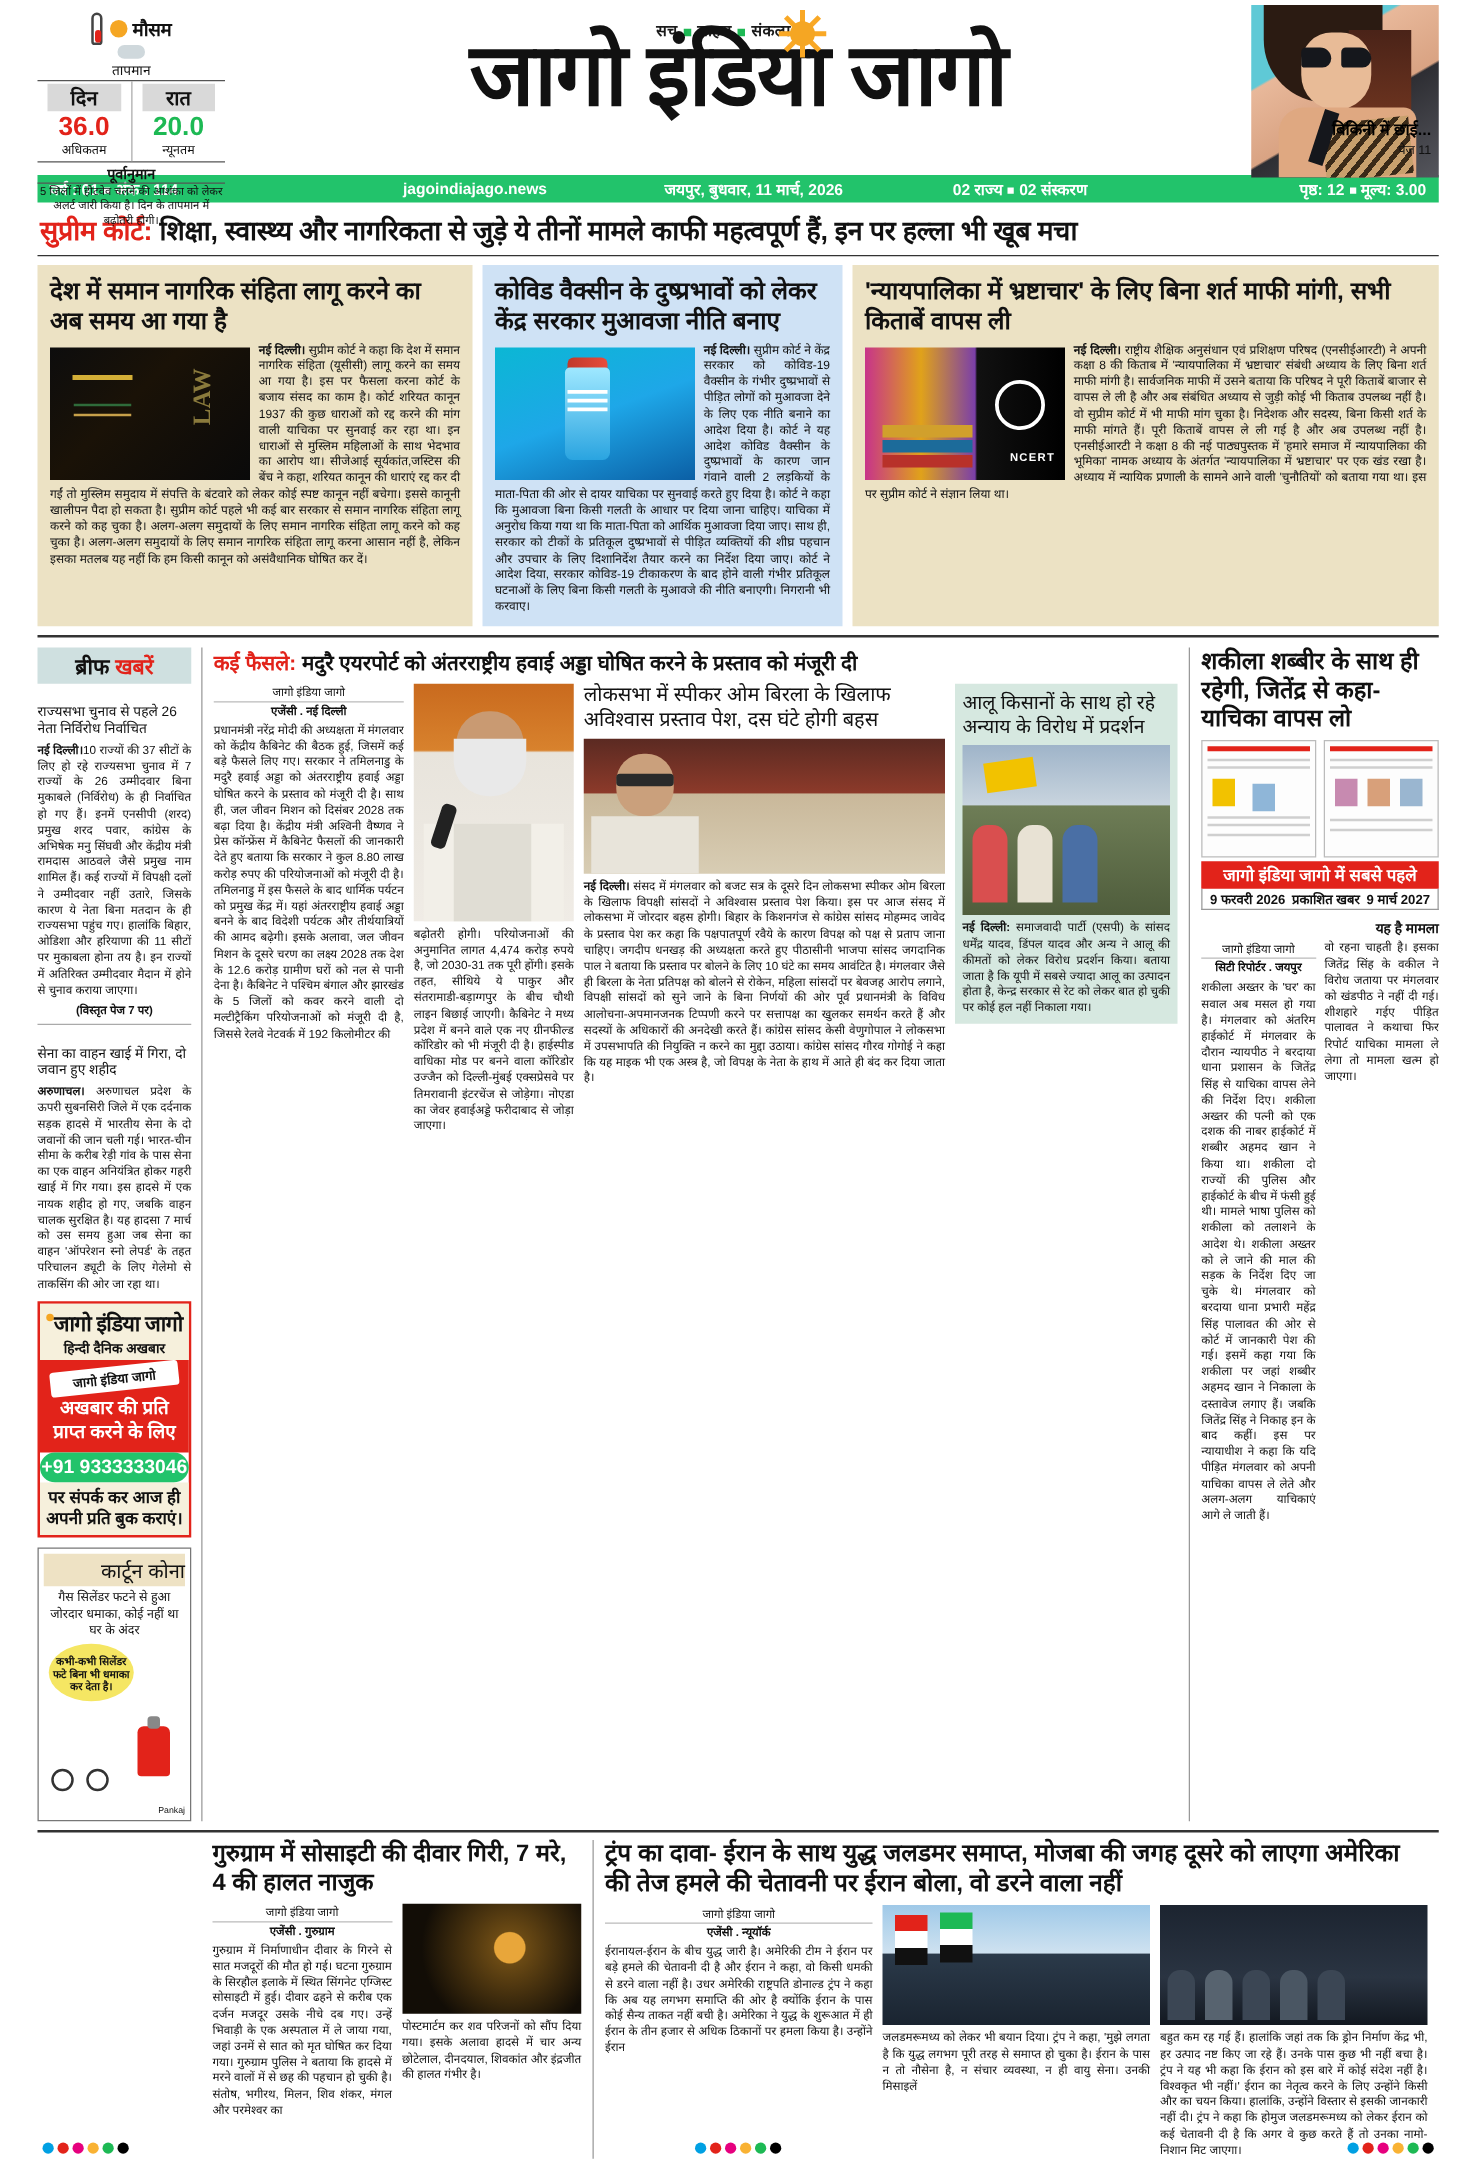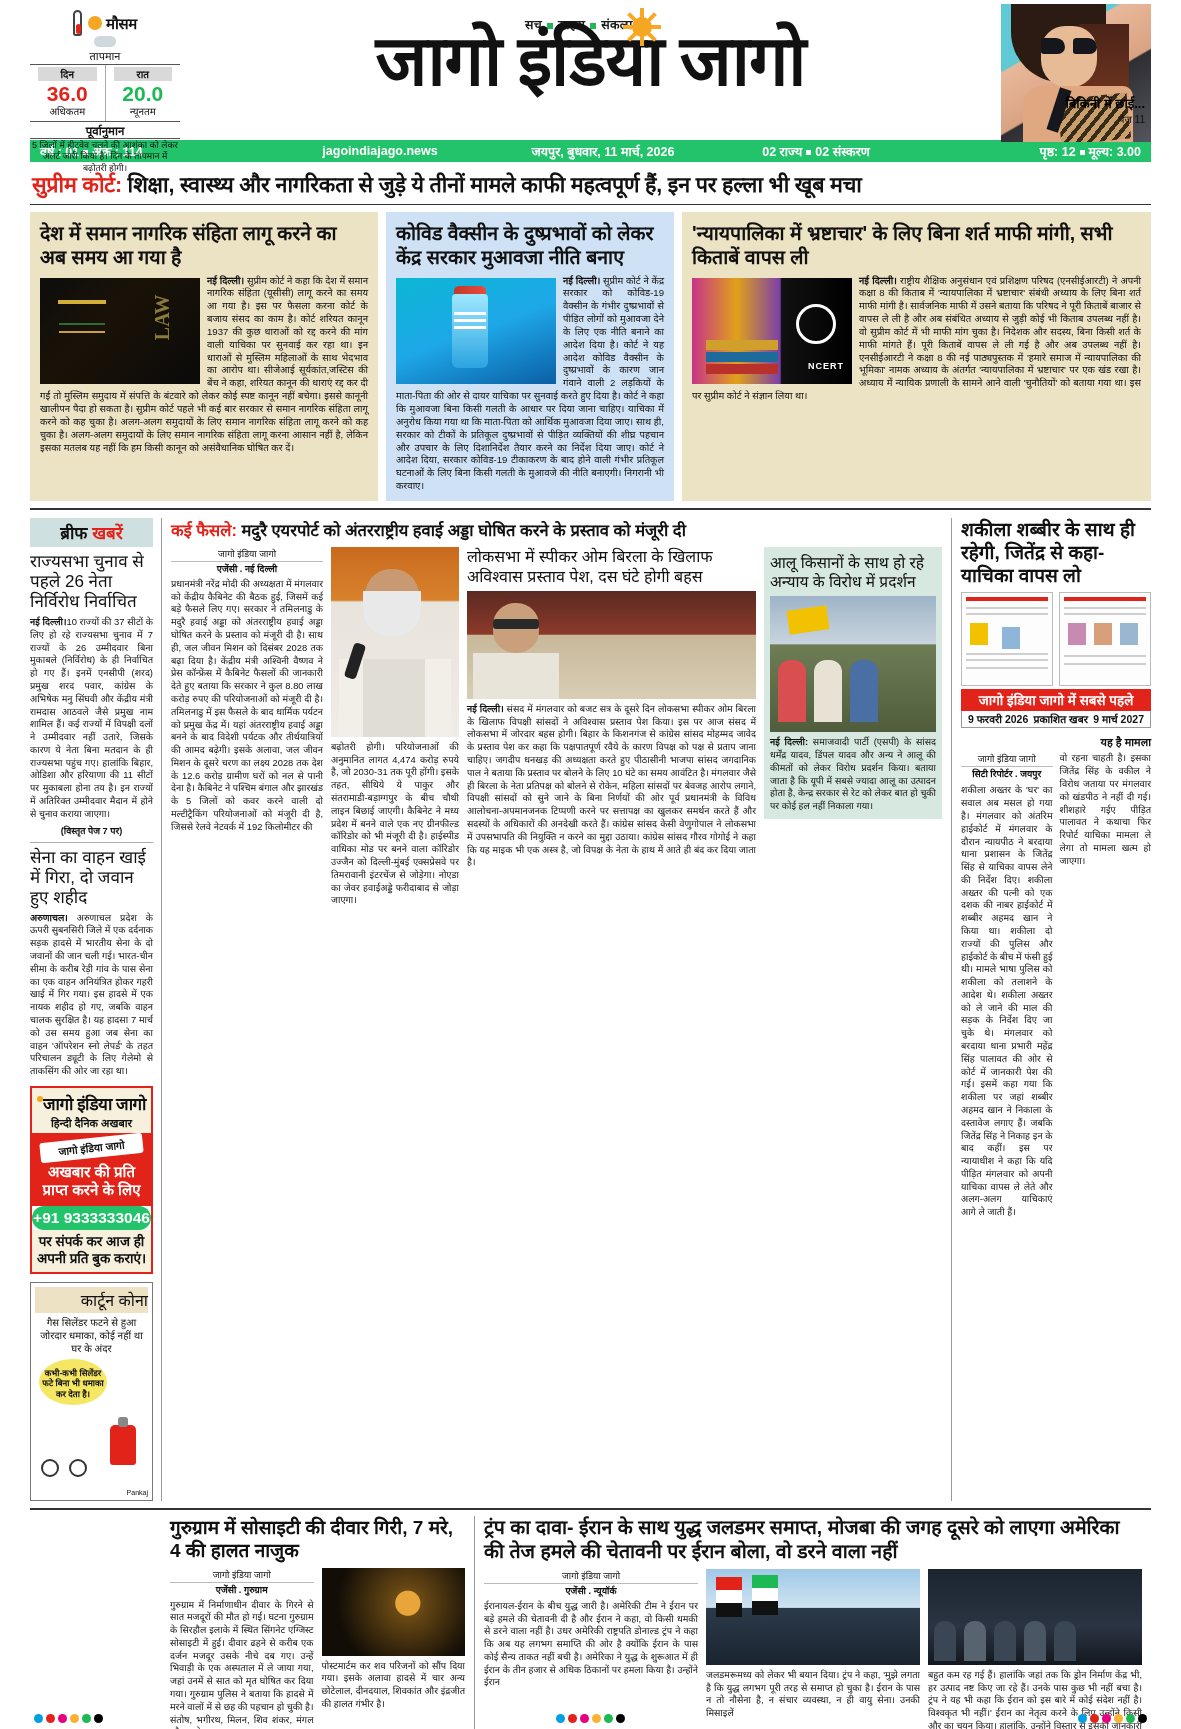--- a/index.html
+++ b/index.html
@@ -19,21 +19,21 @@
   .weather-title { font-size: 15px; font-weight: bold; letter-spacing: -.3px; }
   .thermo { display:inline-block; width:9px; height:26px; border:2px solid #444; border-radius:5px 5px 3px 3px; position:relative; vertical-align:middle; margin-right:2px;}
   .thermo:after{content:"";position:absolute;left:1px;bottom:0;width:5px;height:10px;background:#e2231a;border-radius:3px;}
   .wt-row { display:flex; align-items:center; justify-content:center; gap:4px; }
   .sun-ic { width:14px;height:14px;border-radius:50%;background:#f5a623;display:inline-block; }
   .cloud-ic{width:22px;height:11px;background:#cfd8dc;border-radius:8px;display:inline-block;}
   .tapman { font-size: 11px; border-bottom: 1.5px solid #555; padding-bottom:1px; margin-top:1px;}
   .temp-grid { display: flex; border-bottom: 1.5px solid #555; }
   .temp-cell { flex:1; padding: 2px 0 3px; }
   .temp-cell:first-child { border-right: 1px solid #aaa; }
-  .temp-lbl { background:#d9d9d9; font-size:10px; font-weight:bold; display:block; margin:0 8px 2px; }
+  .temp-lbl { background:#d9d9d9; font-size:16px; font-weight:bold; display:block; margin:0 8px 2px; }
   .temp-hi { font-size: 21px; font-weight: bold; color:#e2231a; line-height:1; }
   .temp-lo { font-size: 21px; font-weight: bold; color:#1db954; line-height:1; }
   .temp-sub { font-size: 10px; }
   .forecast-h { font-size: 11.5px; font-weight:bold; margin-top:1px;}
   .forecast-t { font-size: 9px; line-height: 1.25; border-top:1.5px solid #555; padding-top:1px;}
 
   .title-zone { flex:1; position:relative; text-align:center; }
   .tagline { font-size: 12.5px; font-weight:bold; color:#1a1a1a; margin-top: 12px; letter-spacing:.2px;}
   .tagline .sq { display:inline-block;width:6px;height:6px;background:#1db954;margin:0 5px;vertical-align:middle;}
   .paper-title { font-size: 70px; font-weight: 900; letter-spacing: -1px; line-height: .95; margin-top:-4px; font-family:"Liberation Serif", serif; }
@@ -93,21 +93,21 @@
 
   
   .main-grid { display:flex; gap:0; margin-top:8px; }
   .col-left { width:132px; padding-right:8px; border-right:1px solid #999; }
   .col-mid { flex:1; padding:0 9px; }
   .col-right { width:200px; padding-left:9px; border-left:1px solid #999; }
 
   
   .brief-head { background:#cfe0e0; text-align:center; padding:3px 0; font-size:17px; font-weight:bold; }
   .brief-head .r { color:#e2231a; }
-  .brief-title { font-size:17px; line-height:1.18; margin-top:5px; font-weight:normal; }
+  .brief-title { font-size:11px; line-height:1.18; margin-top:17px; font-weight:normal; }
   .body-txt { font-size:9.4px; line-height:1.36; text-align:justify; margin-top:4px; }
   .body-txt b { font-weight:bold; }
   .byline { font-size:9.2px; text-align:center; font-weight:bold; }
   .byline-top { font-size:9.2px; text-align:center; border-bottom:1px solid #bbb; padding-bottom:1px; }
 
   
   .kicker { font-size:16.5px; font-weight:bold; margin-bottom:2px; }
   .kicker .r { color:#e2231a; }
   .mega { font-size:33px; font-weight:900; line-height:1.1; letter-spacing:-.5px; font-family:"Liberation Serif",serif; }
   .sub-row { display:flex; gap:8px; margin-top:6px; }

